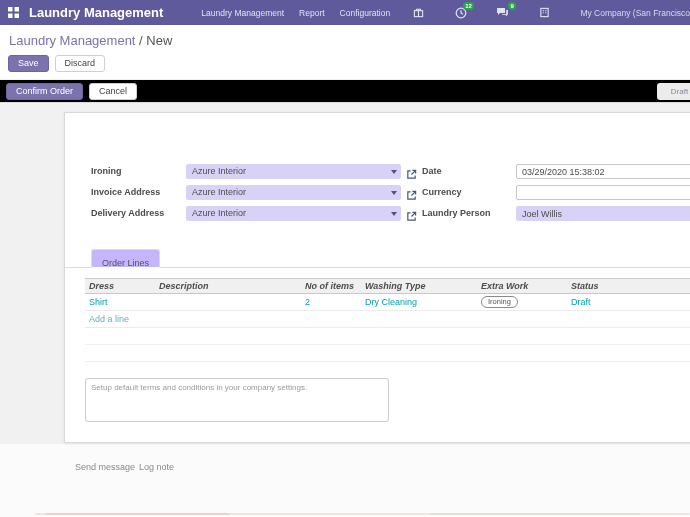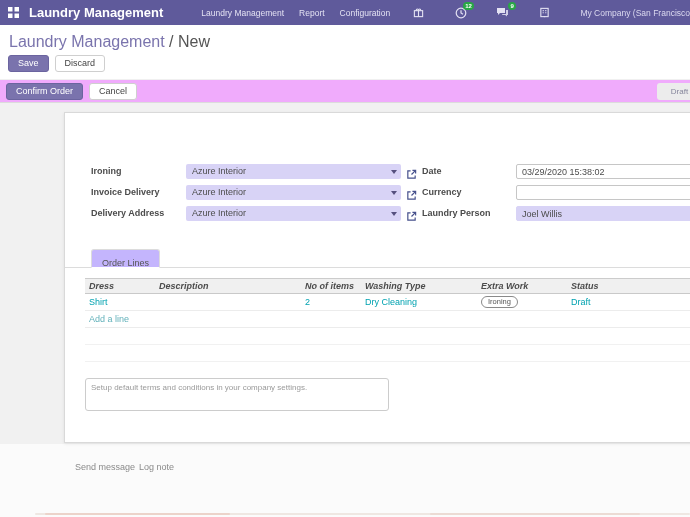--- a/index.html
+++ b/index.html
@@ -17,30 +17,30 @@
   .nav-menus span { color:#e4e2f3; font-size:8.5px; white-space:nowrap; cursor:pointer; }
   .nav-right { display:flex; align-items:center; gap:29px; margin-left:auto; padding-left:10px; }
   .tray-icon { position:relative; width:13px; height:13px; display:flex; align-items:center;
                justify-content:center; cursor:pointer; flex:0 0 auto; }
   .tray-icon svg { display:block; }
   .badge { position:absolute; top:-4px; right:-7px; background:#28a745; color:#fff;
            font-size:6px; line-height:8px; padding:0 2.5px; border-radius:5px; font-weight:bold; }
   .company-name { color:#dcdaf0; font-size:8.5px; white-space:nowrap; overflow:hidden; cursor:pointer; }
 
   
-  .breadcrumb { position:absolute; top:33px; left:9px; font-size:16px; color:#666; white-space:nowrap; }
+  .breadcrumb { position:absolute; top:33px; left:9px; font-size:13px; color:#666; white-space:nowrap; }
   .breadcrumb .bc-parent { color:#7a74ad; cursor:pointer; }
   .bc-sep, .bc-current { color:#555; }
   .cp-buttons { position:absolute; top:55px; left:8px; display:flex; gap:6px; }
   .btn { font-size:9px; line-height:15px; height:17px; padding:0 9px; border-radius:3px;
          border:1px solid #cfcfcf; background:#fff; color:#444; cursor:pointer;
          font-family:"Liberation Sans", sans-serif; }
   .btn-primary { background:#7a73ad; border-color:#6b649f; color:#fff; }
 
-  .statusbar-row { position:absolute; top:79px; left:0; width:690px; height:24px; background:#f0abfc;
+  .statusbar-row { position:absolute; top:79px; left:0; width:690px; height:24px; background:#000000;
                    border-top:1px solid #f0f0f0; border-bottom:1px solid #dcdcdc; }
   .statusbar-buttons { position:absolute; top:3px; left:6px; display:flex; gap:6px; }
   .status-ribbon { position:absolute; top:3px; left:657px; width:45px; height:17px;
                    background:#ececec; border-radius:3px 0 0 3px; color:#86869c;
                    font-size:8px; line-height:17px; text-align:center; cursor:pointer; }
 
   
   .content-bg { position:absolute; top:103px; left:0; width:690px; height:414px; background:#f1f1f1; }
   .content-bg-lower { position:absolute; top:444px; left:0; width:690px; height:73px; background:#fbfbfb; }
 
@@ -73,21 +73,21 @@
   .oc { font-size:9px; color:#4c4c4c; padding:0 4px; white-space:nowrap; overflow:hidden; }
   .head .oc { font-weight:bold;font-style:italic; }
   .c-dress { width:70px; } .c-desc { width:146px; } .c-items { width:60px; text-align:left; }
   .c-wash { width:116px; } .c-extra { width:90px; } .c-status { flex:1; }
   .tlink { color:#00a2b0; cursor:pointer; }
   .pill { display:inline-block; border:1px solid #8a8a8a; border-radius:8px; padding:0 6px;
           font-size:7.5px; line-height:10px; color:#555; }
   .addline { color:#64b2bb; font-size:9px; cursor:pointer; }
   .orow.empty { border-bottom:1px solid #f1f1f1; }
 
-  .terms { position:absolute; left:20px; top:265px; width:304px; height:33px;
+  .terms { position:absolute; left:20px; top:265px; width:304px; height:44px;
            border:1px solid #cccccc; border-radius:3px; resize:none; font-size:8px;
            color:#555; padding:4px 5px; font-family:"Liberation Sans", sans-serif; }
   .terms::placeholder { color:#9a9a9a; }
 
   
   .chatter { position:absolute; top:462px; left:75px; display:flex; gap:4px; }
   .chatter span { font-size:9px; color:#8a8a8a; cursor:pointer; }
 
   
   .bline { position:absolute; height:2px; border-radius:1px; }
@@ -166,21 +166,21 @@
     </div>
     <div class="status-ribbon">Draft</div>
   </div>
 
   <div class="content-bg"></div>
   <div class="content-bg-lower"></div>
 
   <div class="sheet">
 
     <div class="f-label" style="left:26px; top:51px;">Ironing</div>
-    <div class="f-label" style="left:26px; top:72px;">Invoice Delivery</div>
+    <div class="f-label" style="left:26px; top:72px;">Invoice Address</div>
     <div class="f-label" style="left:26px; top:93px;">Delivery Address</div>
 
     <div class="m2o" style="left:121px; top:51px;">
       <span>Azure Interior</span>
       <span class="caret"></span>
     </div>
     <div class="m2o" style="left:121px; top:72px;">
       <span>Azure Interior</span>
       <span class="caret"></span>
     </div>

